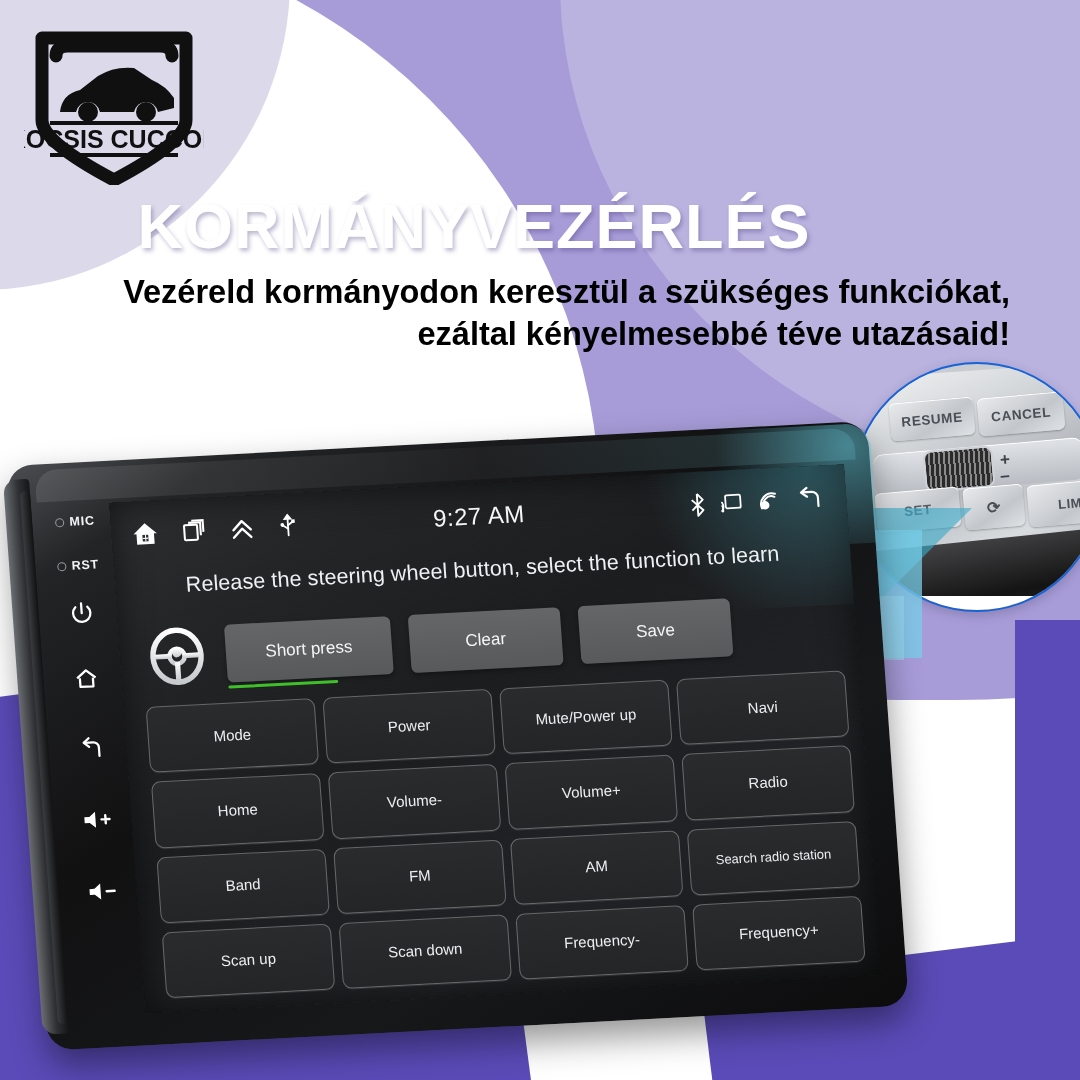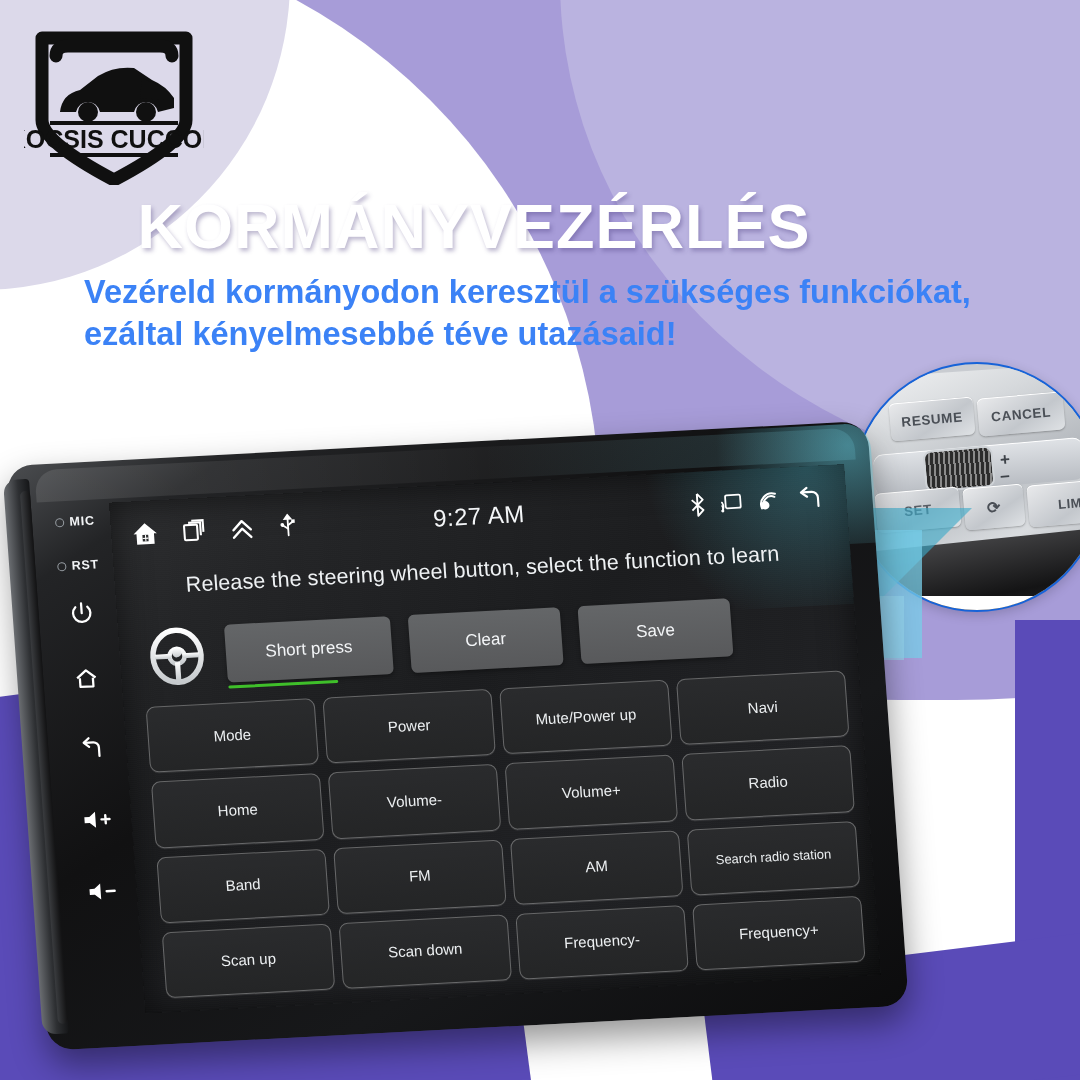--- a/index.html
+++ b/index.html
@@ -43,22 +43,22 @@
   .logo svg{width:100%;height:100%;display:block;}
 
   
   .headline{
     position:absolute;left:0;top:190px;width:948px;text-align:center;
     font-size:63px;font-weight:bold;color:#ffffff;letter-spacing:1px;
     text-shadow:2px 3px 4px rgba(70,55,120,.35);
     font-family:"Liberation Sans", sans-serif;
   }
   .subhead{
-    position:absolute;left:84px;top:272px;width:940px;text-align:left;
-    font-size:32.5px;font-weight:bold;color:#3b82f6;line-height:1.28;
+    position:absolute;left:70px;top:272px;width:940px;text-align:right;
+    font-size:32.5px;font-weight:bold;color:#000000;line-height:1.28;
     font-family:"Liberation Sans", sans-serif;
   }
 
   
   .inset-wrap{position:absolute;left:852px;top:362px;width:250px;height:278px;}
   .inset-circle{
     position:absolute;left:0;top:0;width:246px;height:246px;border-radius:50%;
     overflow:hidden;border:2px solid #1763d8;
     box-shadow:0 3px 12px rgba(0,0,0,.18);
     background:#c9ccd1;

